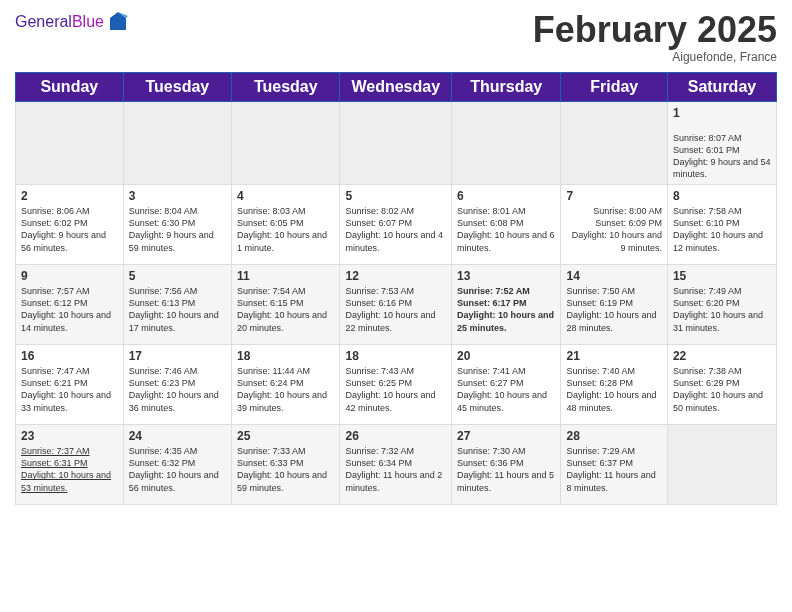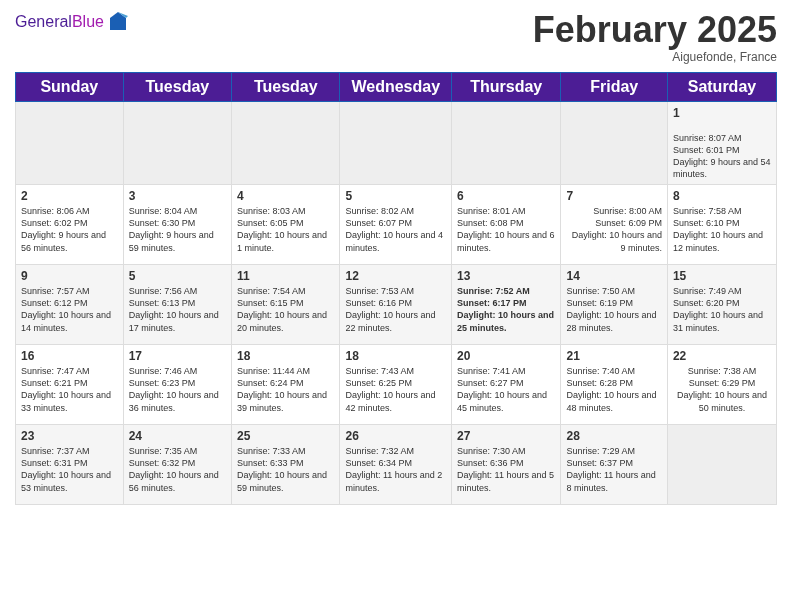--- a/index.html
+++ b/index.html
@@ -216,35 +216,35 @@
 Daylight: 10 hours and 45 minutes.</div>
           </td>
           <td>
             <span class="day-num">21</span>
             <div class="day-info" style="white-space: pre-line;">Sunrise: 7:40 AM
 Sunset: 6:28 PM
 Daylight: 10 hours and 48 minutes.</div>
           </td>
           <td>
             <span class="day-num">22</span>
-            <div class="day-info" style="white-space: pre-line; text-align: center;">Sunrise: 7:38 AM
+            <div class="day-info" style="white-space: pre-line;">Sunrise: 7:38 AM
 Sunset: 6:29 PM
 Daylight: 10 hours and 50 minutes.</div>
           </td>
         </tr>
         <tr class="row-shade">
           <td>
             <span class="day-num">23</span>
-            <div class="day-info" style="white-space: pre-line;">Sunrise: 7:37 AM
+            <div class="day-info" style="white-space: pre-line; text-decoration: underline;">Sunrise: 7:37 AM
 Sunset: 6:31 PM
 Daylight: 10 hours and 53 minutes.</div>
           </td>
           <td>
             <span class="day-num">24</span>
-            <div class="day-info" style="white-space: pre-line;">Sunrise: 7:35 AM
+            <div class="day-info" style="white-space: pre-line;">Sunrise: 4:35 AM
 Sunset: 6:32 PM
 Daylight: 10 hours and 56 minutes.</div>
           </td>
           <td>
             <span class="day-num">25</span>
             <div class="day-info" style="white-space: pre-line;">Sunrise: 7:33 AM
 Sunset: 6:33 PM
 Daylight: 10 hours and 59 minutes.</div>
           </td>
           <td>

